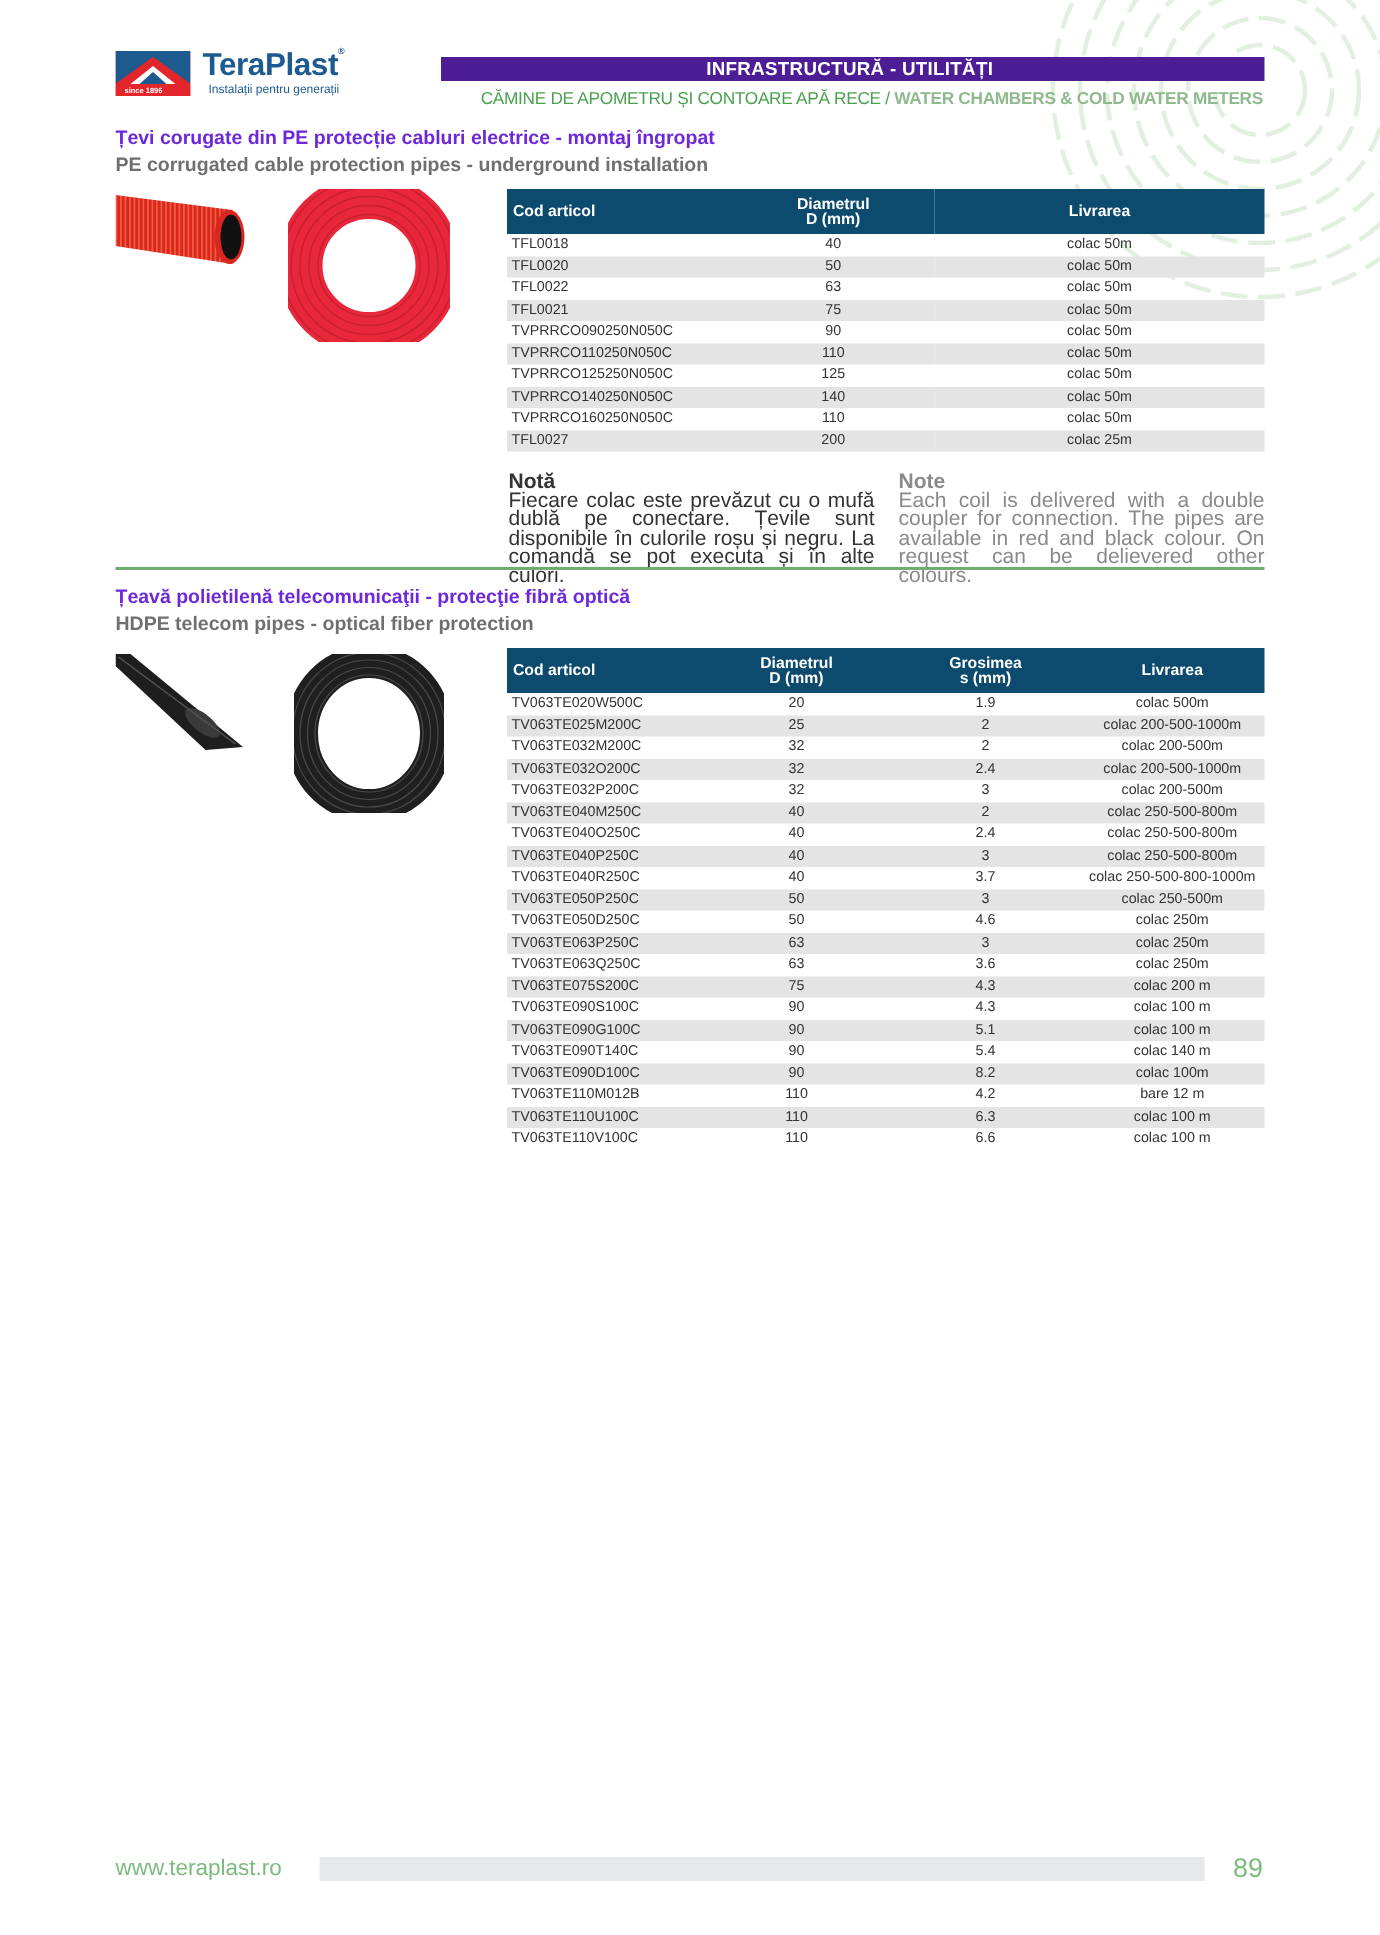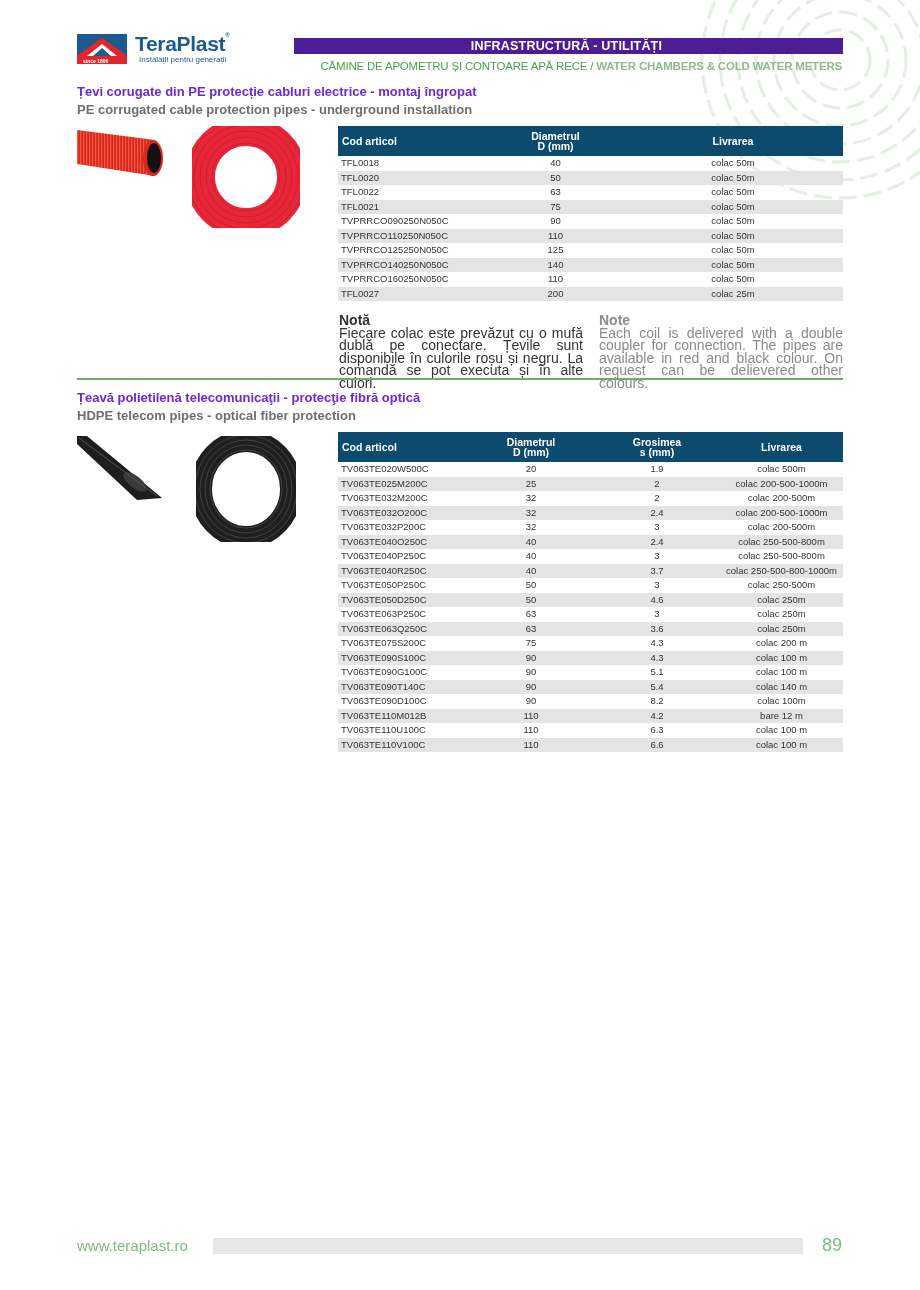--- a/index.html
+++ b/index.html
@@ -226,20 +226,26 @@
         <td class="c">2.4</td>
         <td class="c">colac 200-500-1000m</td>
       </tr>
       <tr>
         <td>TV063TE032P200C</td>
         <td class="c">32</td>
         <td class="c">3</td>
         <td class="c">colac 200-500m</td>
       </tr>
       <tr>
+        <td>TV063TE040M250C</td>
+        <td class="c">40</td>
+        <td class="c">2</td>
+        <td class="c">colac 250-500-800m</td>
+      </tr>
+      <tr>
         <td>TV063TE040O250C</td>
         <td class="c">40</td>
         <td class="c">2.4</td>
         <td class="c">colac 250-500-800m</td>
       </tr>
       <tr>
         <td>TV063TE040P250C</td>
         <td class="c">40</td>
         <td class="c">3</td>
         <td class="c">colac 250-500-800m</td>

